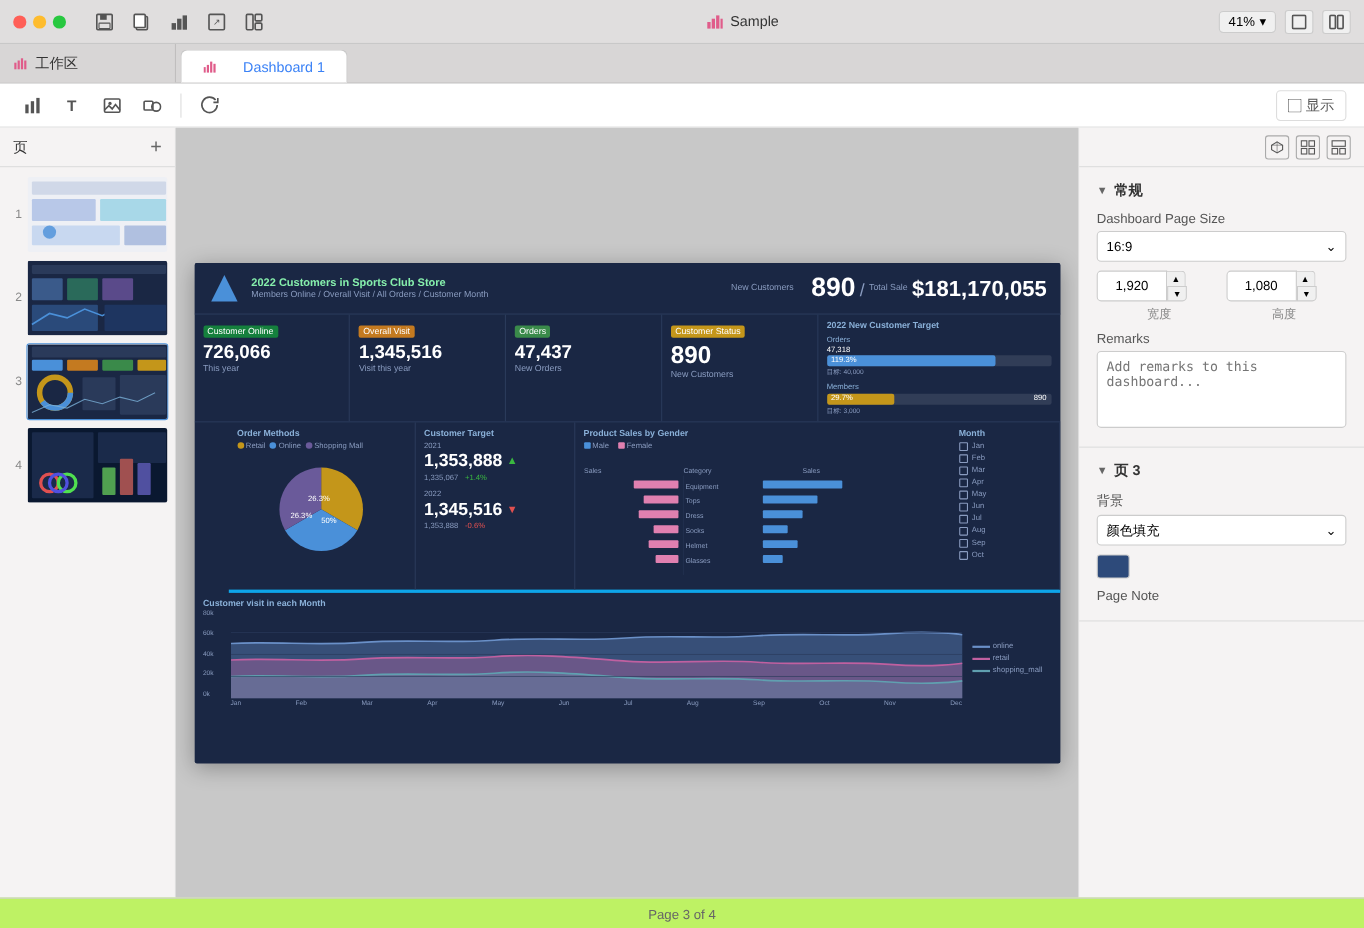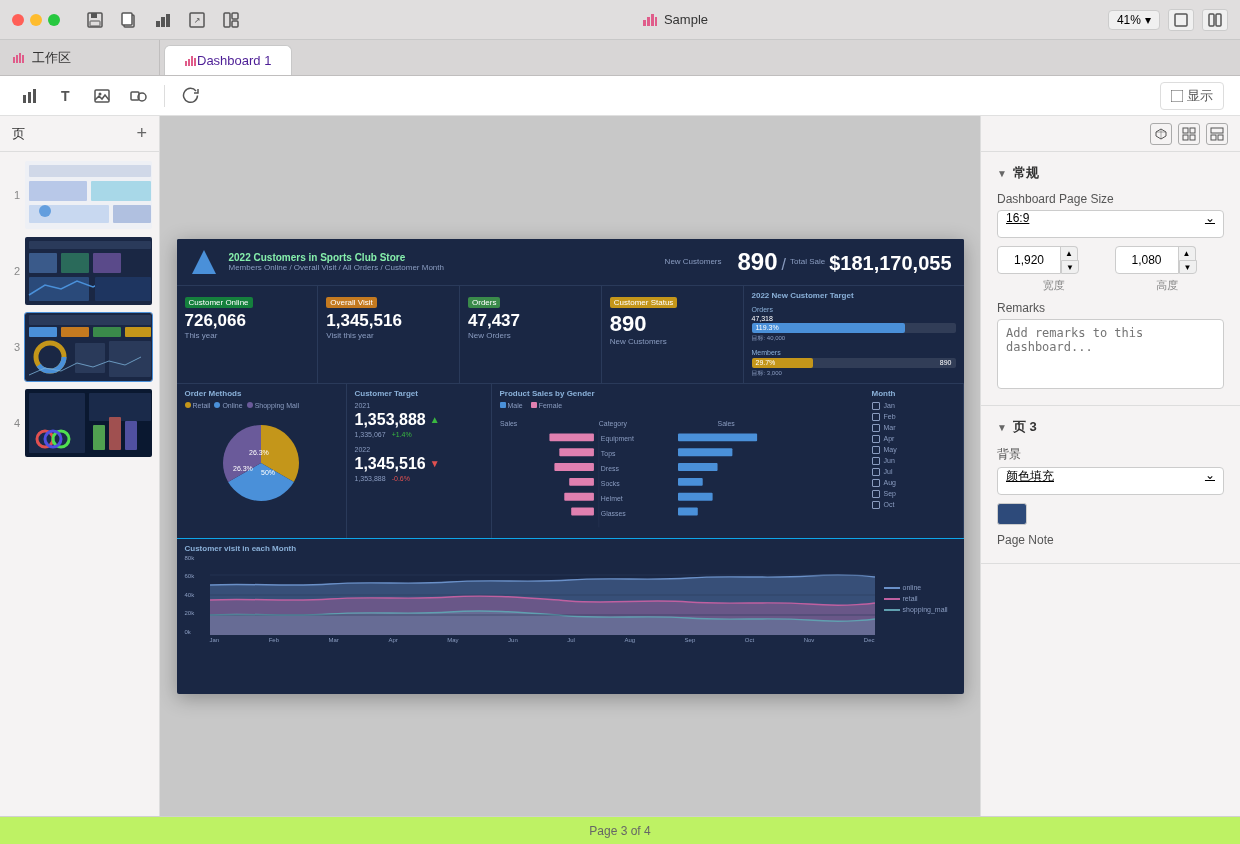--- a/index.html
+++ b/index.html
@@ -15,21 +15,21 @@
     .tl-green { background: #28c840; }
     .toolbar-icons { display: flex; gap: 12px; align-items: center; margin-left: 16px; }
     .toolbar-icon { width: 22px; height: 22px; display: flex; align-items: center; justify-content: center; cursor: pointer; }
     .title-center { display: flex; align-items: center; gap: 6px; font-size: 13px; color: #333; font-weight: 500; }
     .title-bar-right { display: flex; align-items: center; gap: 8px; }
     .zoom-btn { background: #f0f0f0; border: 1px solid #ccc; border-radius: 4px; padding: 2px 8px; font-size: 12px; cursor: pointer; display: flex; align-items: center; gap: 4px; }
     .view-btn { width: 26px; height: 22px; background: #f0f0f0; border: 1px solid #ccc; border-radius: 3px; cursor: pointer; display: flex; align-items: center; justify-content: center; }
 
     
     .tab-bar { height: 36px; background: #d8d6d6; display: flex; align-items: flex-end; padding: 0 0 0 0; border-bottom: 1px solid #c0bebe; }
-    .tab-item { height: 30px; padding: 0 20px; background: #efefef; border: 1px solid #c8c8c8; border-bottom: none; border-radius: 6px 6px 0 0; display: flex; align-items: center; gap: 0; font-size: 13px; color: #4c1d95; cursor: pointer; margin-left: 4px; }
+    .tab-item { height: 30px; padding: 0 20px; background: #efefef; border: 1px solid #c8c8c8; border-bottom: none; border-radius: 6px 6px 0 0; display: flex; align-items: center; gap: 24px; font-size: 13px; color: #3b82f6; cursor: pointer; margin-left: 4px; }
     .tab-item.active { background: white; }
 
     
     .toolbar { height: 40px; background: white; display: flex; align-items: center; padding: 0 16px; gap: 8px; border-bottom: 1px solid #e0e0e0; }
     .toolbar-sep { width: 1px; height: 22px; background: #ddd; margin: 0 4px; }
     .tool-btn { width: 28px; height: 28px; display: flex; align-items: center; justify-content: center; border-radius: 4px; cursor: pointer; color: #555; }
     .toolbar-right { margin-left: auto; display: flex; align-items: center; gap: 8px; }
     .display-btn { font-size: 13px; color: #555; padding: 4px 10px; border: 1px solid #ddd; border-radius: 4px; cursor: pointer; display: flex; align-items: center; gap: 4px; }
 
     
@@ -44,21 +44,21 @@
     
     .canvas-area { flex: 1; background: #c8c8c8; display: flex; align-items: center; justify-content: center; overflow: hidden; position: relative; }
     .dashboard-canvas { width: 787px; height: 455px; background: #1a2744; border-radius: 2px; overflow: hidden; box-shadow: 0 4px 20px rgba(0,0,0,0.3); }
 
     
     .right-panel { width: 260px; background: #f5f3f3; border-left: 1px solid #ddd; overflow-y: auto; padding: 0; }
     .panel-section { border-bottom: 1px solid #ddd; padding: 12px 16px; }
     .panel-section-header { display: flex; align-items: center; gap: 6px; font-size: 13px; font-weight: 600; color: #333; margin-bottom: 10px; cursor: pointer; }
     .panel-section-arrow { font-size: 10px; color: #666; }
     .panel-label { font-size: 12px; color: #555; margin-bottom: 4px; }
-    .panel-select { width: 100%; height: 28px; background: white; border: 1px solid #ccc; border-radius: 4px; font-size: 12px; padding: 0 8px; display: flex; justify-content: space-between; cursor: pointer; text-decoration: underline; }
+    .panel-select { width: 100%; height: 28px; background: white; border: 1px solid #ccc; border-radius: 4px; font-size: 12px; padding: 0 8px; display: flex; align-items: center; justify-content: space-between; cursor: pointer; }
     .panel-row { display: flex; gap: 8px; margin-bottom: 8px; align-items: center; }
     .panel-sub-label { font-size: 11px; color: #888; text-align: center; }
     .panel-textarea { width: 100%; height: 70px; background: white; border: 1px solid #ccc; border-radius: 4px; font-size: 12px; padding: 6px 8px; color: #999; resize: none; }
     .color-swatch { width: 30px; height: 22px; background: #2d4a7a; border-radius: 3px; border: 1px solid #ccc; cursor: pointer; }
 
     
     .status-bar { height: 28px; background: #bef264; border-top: 1px solid #d0d0d0; display: flex; align-items: center; justify-content: center; }
     .status-text { font-size: 12px; color: #666; }
     .icon-3d { width: 22px; height: 22px; border: 1px solid #aaa; border-radius: 3px; display: flex; align-items: center; justify-content: center; font-size: 10px; color: #555; }
 
@@ -370,21 +370,21 @@
           <div style="font-size:7px;color:#8ab0d8;margin-bottom:2px;">Members</div>
           <div style="height:10px;background:rgba(255,255,255,0.1);border-radius:2px;position:relative;margin-bottom:1px;">
             <div style="width:30%;height:100%;background:#c4961a;border-radius:2px;"></div>
             <span style="font-size:7px;color:white;position:absolute;left:4px;top:1px;">29.7%</span>
             <span style="font-size:7px;color:white;position:absolute;right:4px;top:1px;">890</span>
           </div>
           <div style="font-size:6px;color:#8a9cc0;">目标: 3,000</div>
         </div>
       </div>
 
-      <div style="display:flex;border-bottom:1px solid #0ea5e9;height:155px;">
+      <div style="display:flex;border-bottom:3px solid #0ea5e9;height:155px;margin-left:31px;">
 
         <div style="width:170px;padding:5px 8px;border-right:1px solid #2a3a5a;">
           <div style="font-size:8px;color:#8ab0d8;font-weight:600;margin-bottom:4px;">Order Methods</div>
           <div style="display:flex;gap:4px;margin-bottom:4px;">
             <div style="display:flex;align-items:center;gap:2px;">
                 <div style="width:6px;height:6px;border-radius:50%;background:#c4961a;"></div>
                 <span style="font-size:7px;color:#8a9cc0;">Retail</span>
               </div>
             <div style="display:flex;align-items:center;gap:2px;">
                 <div style="width:6px;height:6px;border-radius:50%;background:#4a90d9;"></div>

